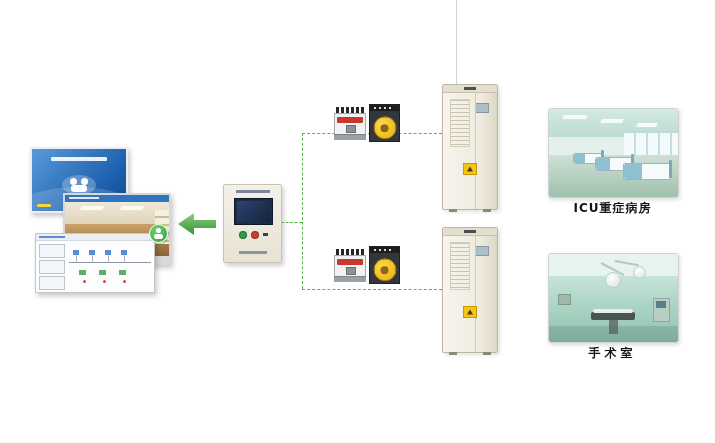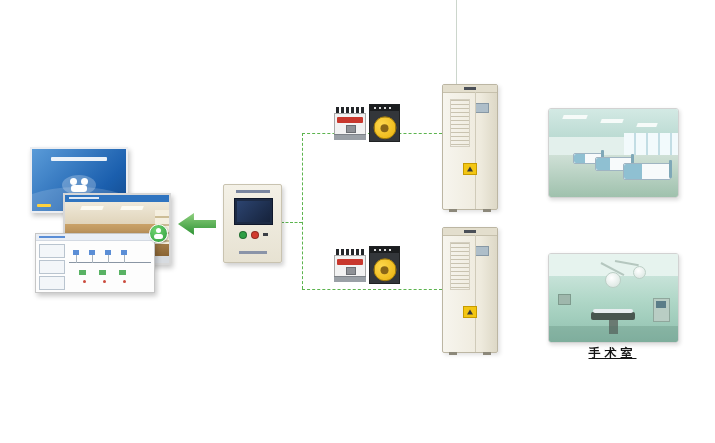--- a/index.html
+++ b/index.html
@@ -155,21 +155,21 @@
   .or-table-base{position:absolute;left:60px;top:66px;width:9px;height:14px;background:#6a7a72;}
   .or-equip-r{position:absolute;right:8px;top:44px;width:15px;height:22px;background:#b9cdc4;border:1px solid #8fa79c;}
   .or-equip-r::after{content:"";position:absolute;left:2px;top:2px;width:10px;height:7px;background:#5b7d88;}
   .or-equip-l{position:absolute;left:9px;top:40px;width:11px;height:9px;background:#9fb7ac;border:1px solid #7e9a8d;}
   .or-floor-shade{position:absolute;left:0;bottom:0;right:0;height:16px;background:rgba(70,110,95,.22);}
 
   
   .room-label{position:absolute;left:548px;width:129px;text-align:center;font-size:12px;font-weight:bold;
               color:#141414;}
   .room-label.icu{top:200px;letter-spacing:1px;}
-  .room-label.or{top:345px;letter-spacing:4px;text-decoration:underline;}
+  .room-label.or{top:345px;letter-spacing:4px;}
 </style>
 </head>
 <body>
 
 <div class="canvas">
 
   <div class="feed-line" style="left:456px;top:0;height:84px;"></div>
 
   <div class="dash-h" style="left:281px;top:222px;width:21px;"></div>
   <div class="dash-v" style="left:302px;top:133px;height:156px;"></div>
@@ -280,20 +280,21 @@
       <div class="icu-light l2"></div>
       <div class="icu-light l3"></div>
     </div>
     <div class="icu-wall"></div>
     <div class="icu-window"></div>
     <div class="icu-floor"></div>
     <div class="bed b3"></div>
     <div class="bed b2"></div>
     <div class="bed b1"></div>
   </div>
+  <div class="room-label icu">ICU重症病房</div>
 
   <div class="ats" style="left:334px;top:249px;">
     <div class="ats-terminals"></div>
     <div class="ats-body">
       <div class="ats-red"></div>
       <div class="ats-handle"></div>
     </div>
     <div class="ats-base"></div>
   </div>
   <div class="xfmr" style="left:369px;top:246px;">

